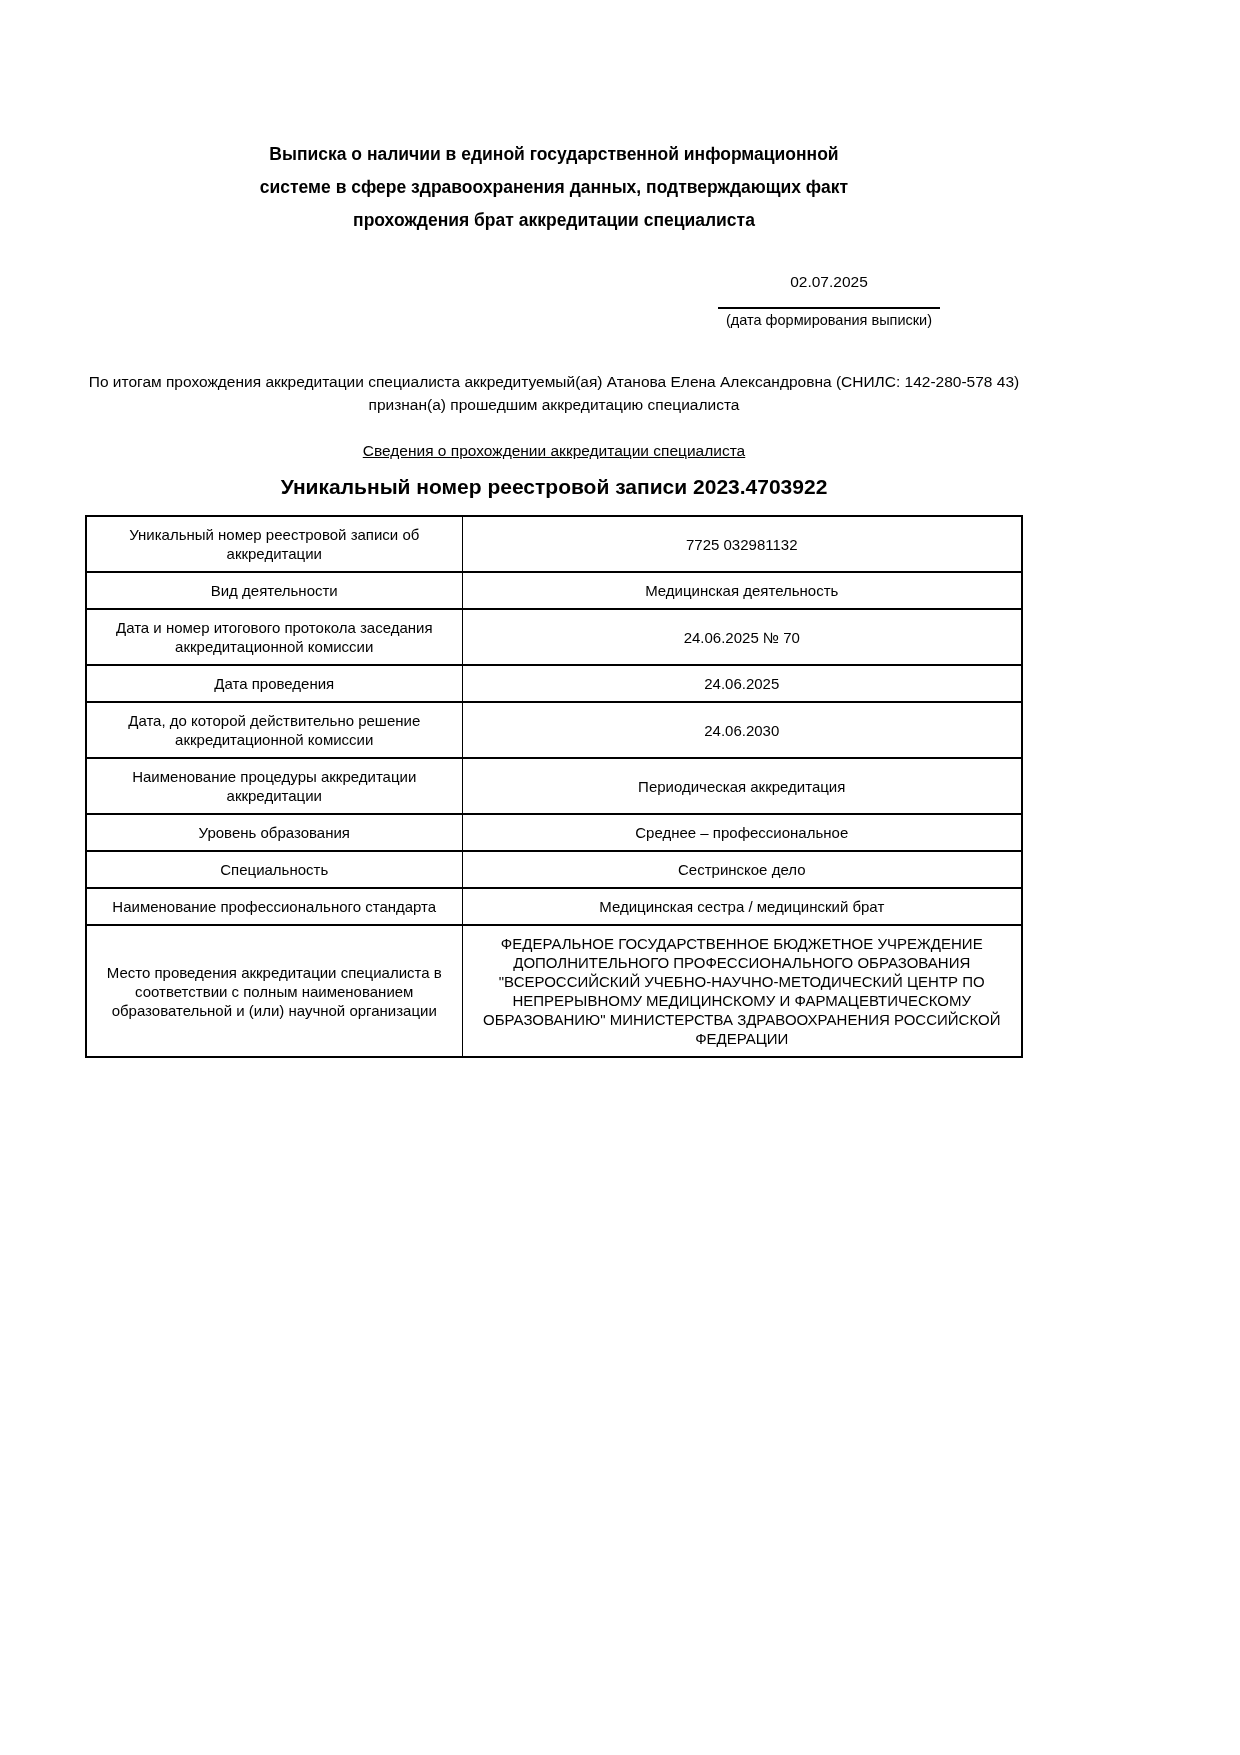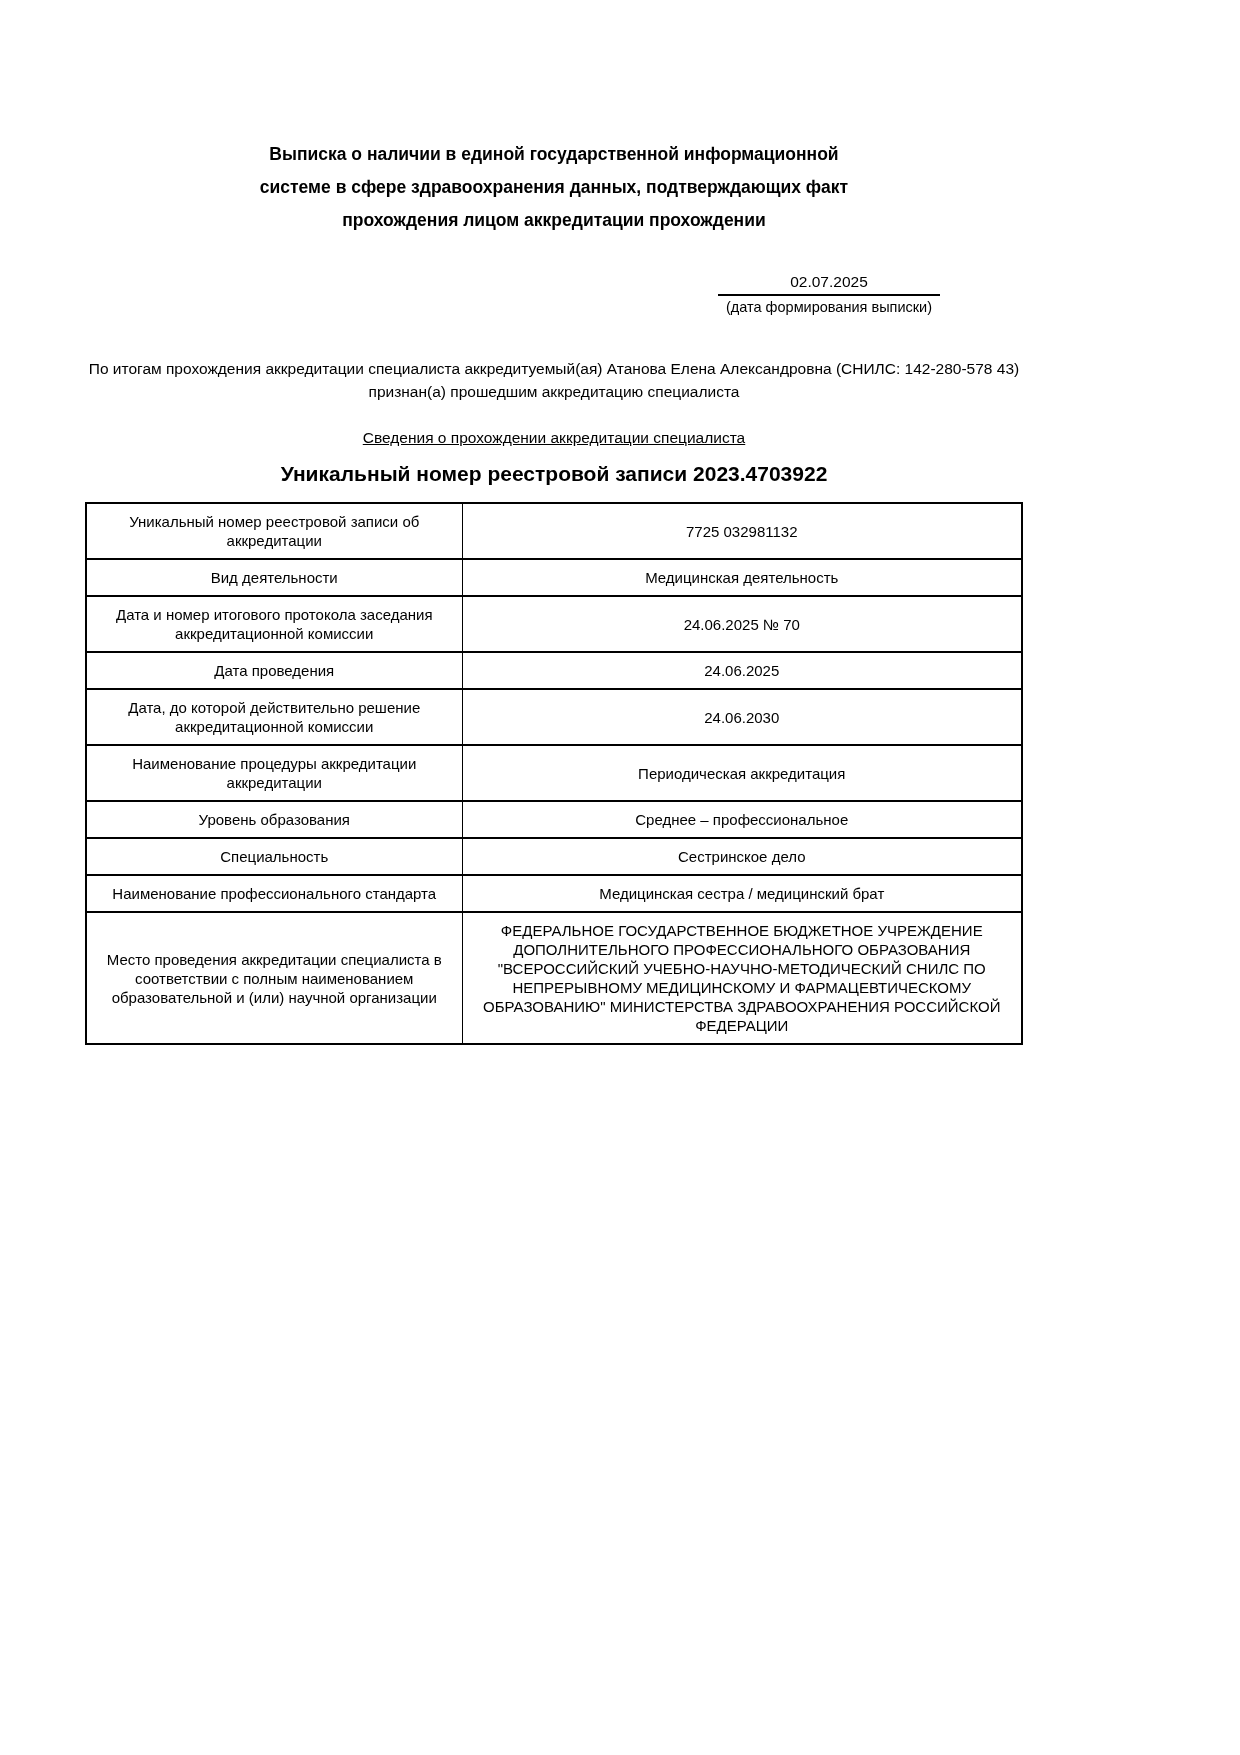--- a/index.html
+++ b/index.html
@@ -27,21 +27,21 @@
     line-height: 33px;
   }
   .date-block {
     width: 222px;
     margin-left: 718px;
     margin-top: 36px;
   }
   .date-value {
     text-align: center;
     font-size: 15.5px;
-    padding-bottom: 3px;
+    padding-bottom: 16px;
     border-bottom: 2px solid #000;
   }
   .date-caption {
     text-align: center;
     font-size: 14.5px;
     padding-top: 3px;
   }
   .intro {
     width: 985px;
     margin: 42px auto 0;
@@ -81,21 +81,21 @@
   td.value-cell { border-left: 1.5px solid #000; }
 </style>
 </head>
 <body>
 
 <div class="page">
 
   <div class="doc-title">
     <div>Выписка о наличии в единой государственной информационной</div>
     <div>системе в сфере здравоохранения данных, подтверждающих факт</div>
-    <div>прохождения лицом аккредитации прохождении</div>
+    <div>прохождения брат аккредитации специалиста</div>
   </div>
 
   <div class="date-block">
     <div class="date-value">02.07.2025</div>
     <div class="date-caption">(дата формирования выписки)</div>
   </div>
 
   <div class="intro">По итогам прохождения аккредитации специалиста аккредитуемый(ая) Атанова Елена Александровна (СНИЛС: 142-280-578 43) признан(а) прошедшим аккредитацию специалиста</div>
 
   <div class="section-heading">Сведения о прохождении аккредитации специалиста</div>
@@ -135,18 +135,18 @@
         <tr>
           <td class="label-cell">Специальность</td>
           <td class="value-cell">Сестринское дело</td>
         </tr>
         <tr>
           <td class="label-cell">Наименование профессионального стандарта</td>
           <td class="value-cell">Медицинская сестра / медицинский брат</td>
         </tr>
         <tr>
           <td class="label-cell">Место проведения аккредитации специалиста в соответствии с полным наименованием образовательной и (или) научной организации</td>
-          <td class="value-cell">ФЕДЕРАЛЬНОЕ ГОСУДАРСТВЕННОЕ БЮДЖЕТНОЕ УЧРЕЖДЕНИЕ ДОПОЛНИТЕЛЬНОГО ПРОФЕССИОНАЛЬНОГО ОБРАЗОВАНИЯ "ВСЕРОССИЙСКИЙ УЧЕБНО-НАУЧНО-МЕТОДИЧЕСКИЙ СНИЛС ПО НЕПРЕРЫВНОМУ МЕДИЦИНСКОМУ И ФАРМАЦЕВТИЧЕСКОМУ ОБРАЗОВАНИЮ" МИНИСТЕРСТВА ЗДРАВООХРАНЕНИЯ РОССИЙСКОЙ ФЕДЕРАЦИИ</td>
+          <td class="value-cell">ФЕДЕРАЛЬНОЕ ГОСУДАРСТВЕННОЕ БЮДЖЕТНОЕ УЧРЕЖДЕНИЕ ДОПОЛНИТЕЛЬНОГО ПРОФЕССИОНАЛЬНОГО ОБРАЗОВАНИЯ "ВСЕРОССИЙСКИЙ УЧЕБНО-НАУЧНО-МЕТОДИЧЕСКИЙ ЦЕНТР ПО НЕПРЕРЫВНОМУ МЕДИЦИНСКОМУ И ФАРМАЦЕВТИЧЕСКОМУ ОБРАЗОВАНИЮ" МИНИСТЕРСТВА ЗДРАВООХРАНЕНИЯ РОССИЙСКОЙ ФЕДЕРАЦИИ</td>
         </tr>
       </tbody>
   </table>
 
 </div>
 
 </body></html>

